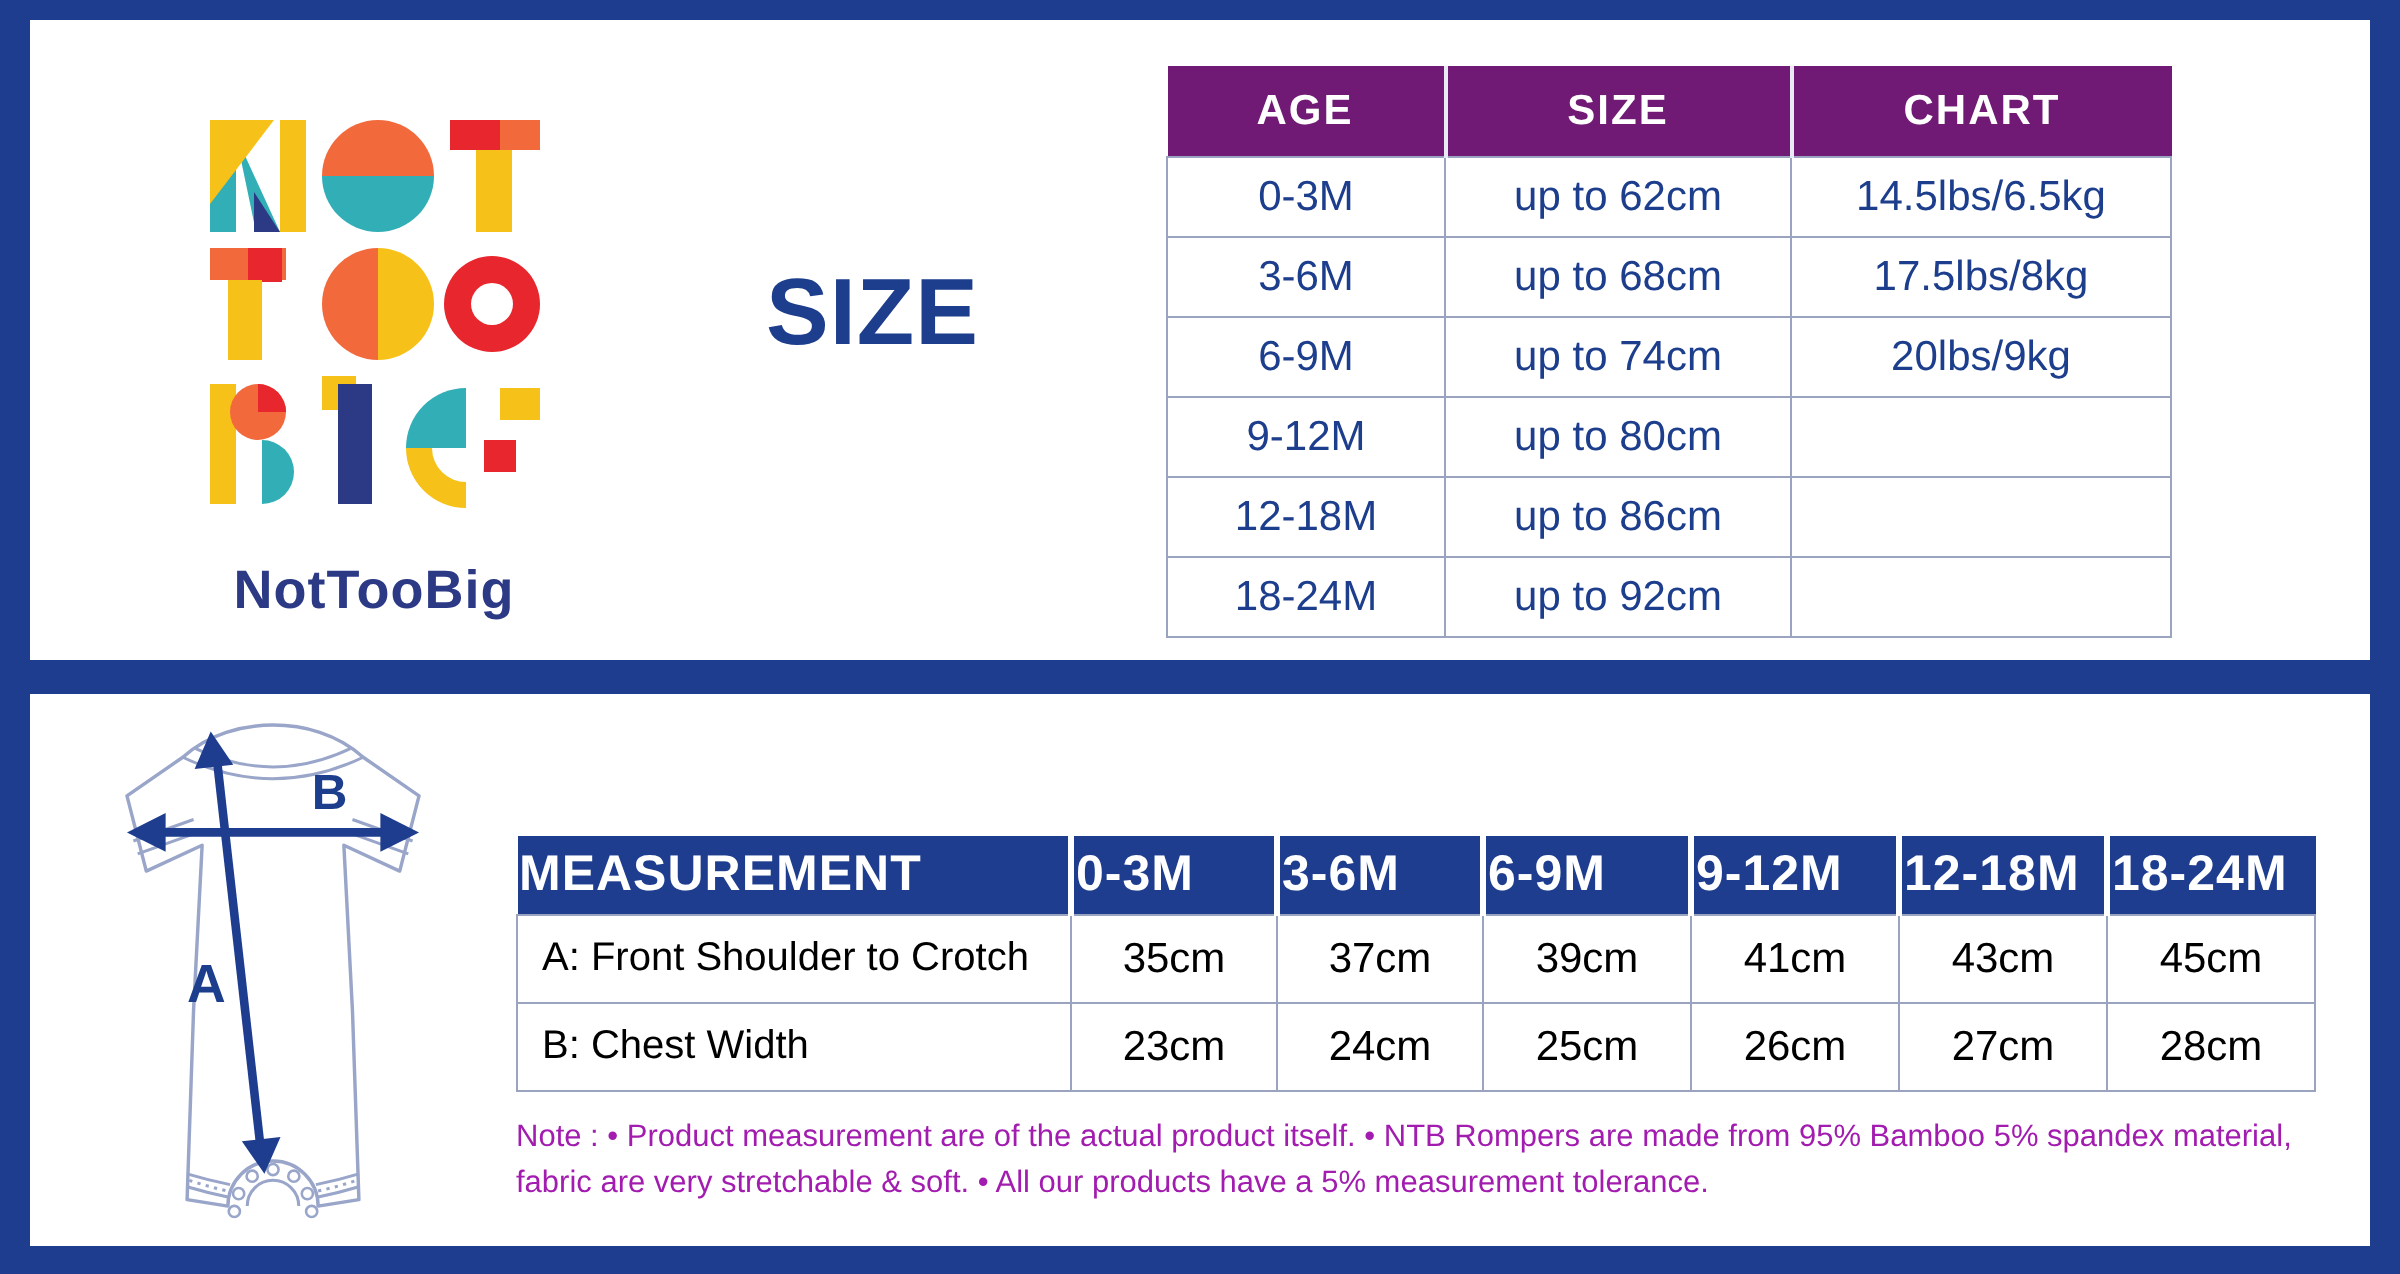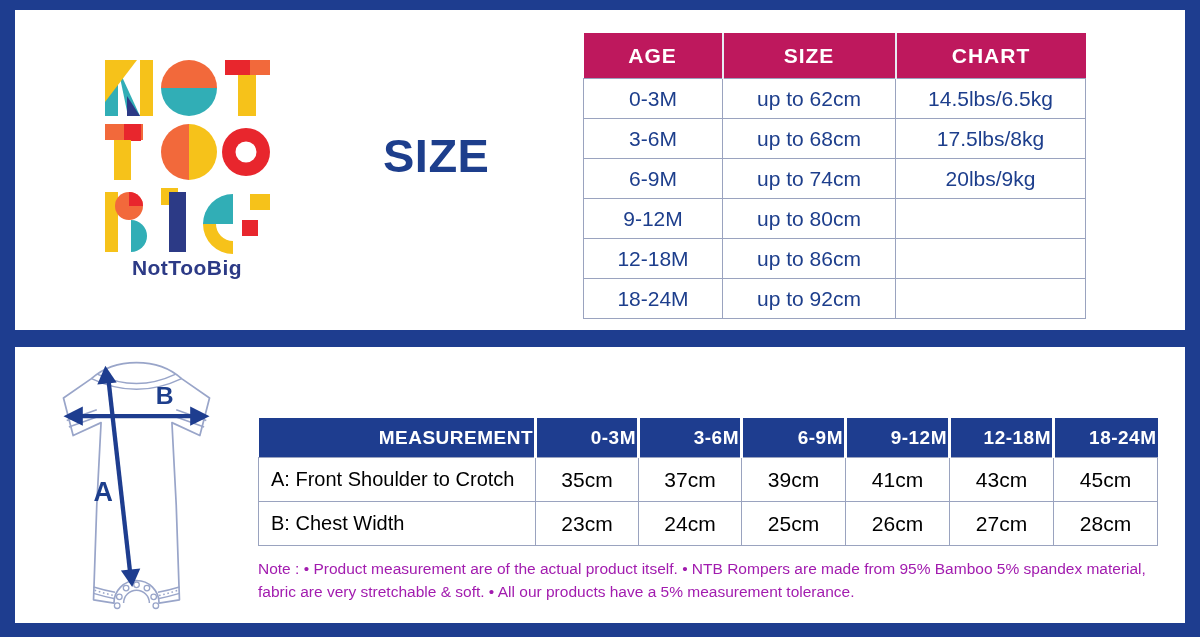--- a/index.html
+++ b/index.html
@@ -10,33 +10,33 @@
     position:relative;overflow:hidden;
   }
   .panel{position:absolute;left:15px;width:1170px;background:#ffffff;}
   .panel-top{top:10px;height:320px;}
   .panel-bottom{top:347px;height:276px;}
 
   
   .logo-block{position:absolute;left:88px;top:50px;width:168px;}
   .logo-block svg{display:block;margin:0 auto;}
   .wordmark{
-    margin-top:0;text-align:center;
-    font-size:21px;font-weight:bold;color:#2c3a86;letter-spacing:.5px;
+    margin-top:24px;text-align:center;
+    font-size:27px;font-weight:bold;color:#2c3a86;letter-spacing:.5px;
   }
   .size-chart-title{
     position:absolute;left:368px;top:118px;
     font-size:47px;font-weight:bold;color:#1d3e8c;line-height:1.18;letter-spacing:.5px;
   }
   .size-table{
     position:absolute;left:568px;top:23px;width:502px;
     border-collapse:collapse;table-layout:fixed;
   }
   .size-table th{
-    height:43px;background:#be185d;color:#ffffff;
+    height:43px;background:#701a75;color:#ffffff;
     font-size:21px;font-weight:bold;letter-spacing:1px;text-align:center;
     border:none;
   }
   .size-table th + th{border-left:2px solid #e8ebf3;}
   .size-table td{
     height:37px;border:1px solid #9aa3bf;
     font-size:21px;color:#1d3e8c;text-align:center;background:#ffffff;
   }
 
   
@@ -44,21 +44,21 @@
   .romper-title{
     position:absolute;left:243px;top:12px;width:899px;
     text-align:center;font-size:31px;font-weight:bold;color:#1d3e8c;letter-spacing:.5px;
   }
   .meas-table{
     position:absolute;left:243px;top:71px;width:899px;
     border-collapse:collapse;table-layout:fixed;
   }
   .meas-table th{
     height:37px;background:#1e3d8f;color:#ffffff;
-    font-size:19px;font-weight:bold;letter-spacing:.5px;text-align:right;border:none;
+    font-size:25px;font-weight:bold;letter-spacing:.5px;text-align:left;border:none;
   }
   .meas-table th + th{border-left:3px solid #ffffff;}
   .meas-table td{
     height:41px;border:1px solid #9aa3bf;
     font-size:21px;color:#000000;text-align:center;background:#ffffff;
   }
   .meas-table td.row-label{text-align:left;padding-left:12px;font-size:20px;}
   .note-text{
     position:absolute;left:243px;top:210px;width:905px;
     font-size:15.5px;line-height:1.5;color:#a21caf;

